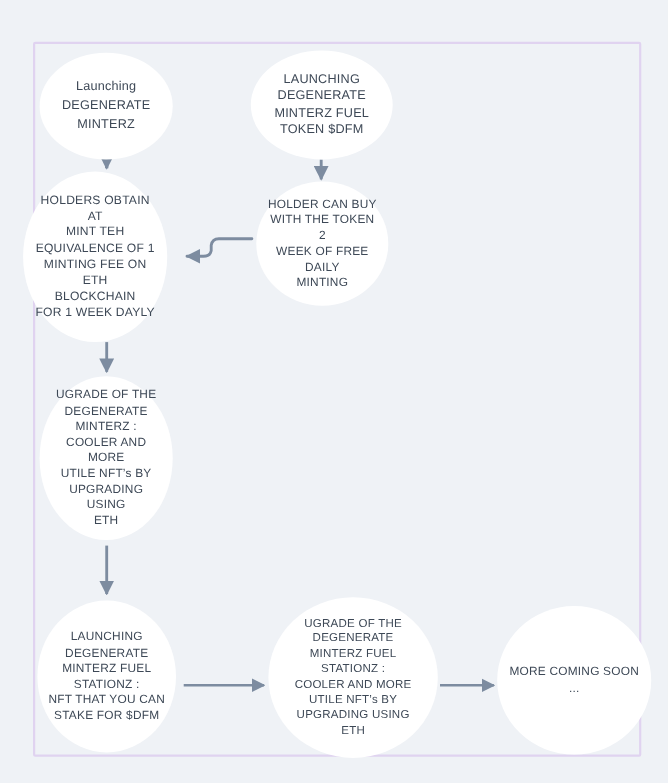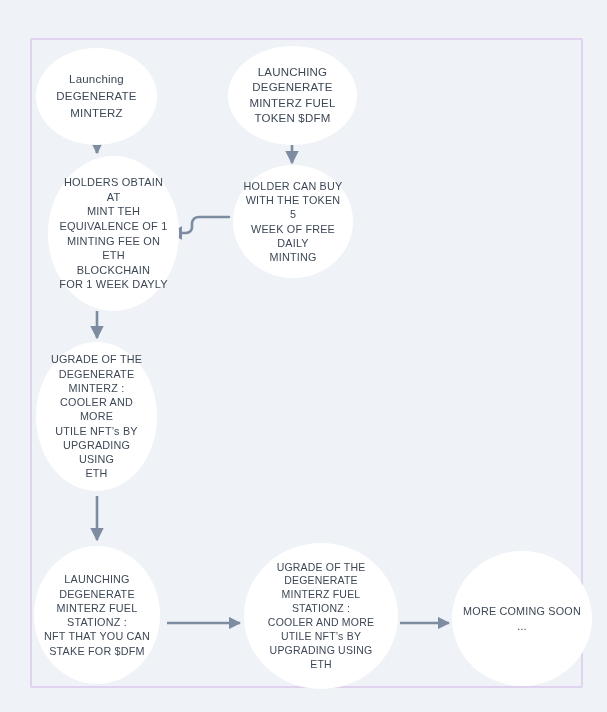--- a/index.html
+++ b/index.html
@@ -50,21 +50,21 @@
   .node .label {
     display: block;
     white-space: pre-line;
     line-height: 1.32;
     padding: 0 10px;
   }
 
   .n-launch        { left: 36px;  top: 48px;  width: 121px; height: 97px;  font-size: 11.5px; }
   .n-launch .label { line-height: 1.45; }
   .n-fuel          { left: 228px; top: 46px;  width: 129px; height: 99px;  font-size: 11.5px; }
-  .n-holders       { left: 48px;  top: 156px; width: 131px; height: 155px; font-size: 11px; }
+  .n-holders       { left: 21px;  top: 156px; width: 131px; height: 155px; font-size: 11px; }
   .n-holderbuy     { left: 233px; top: 165px; width: 120px; height: 113px; font-size: 10.8px; }
   .n-upgrade       { left: 36px;  top: 342px; width: 121px; height: 149px; font-size: 10.8px; }
   .n-stationz      { left: 34px;  top: 546px; width: 126px; height: 138px; font-size: 10.8px; }
   .n-upgradestat   { left: 244px; top: 543px; width: 154px; height: 146px; font-size: 10.5px; }
   .n-soon          { left: 452px; top: 551px; width: 140px; height: 135px; font-size: 10.8px; }
 
   
   #wires {
     position: absolute;
     left: 0; top: 0;
@@ -136,21 +136,21 @@
     <span class="label">HOLDERS OBTAIN AT
 MINT TEH
 EQUIVALENCE OF 1
 MINTING FEE ON ETH
 BLOCKCHAIN
 FOR 1 WEEK DAYLY</span>
   </div>
 
   <div class="node n-holderbuy">
     <span class="label">HOLDER CAN BUY
-WITH THE TOKEN 5
+WITH THE TOKEN 2
 WEEK OF FREE DAILY
 MINTING</span>
   </div>
 
   <div class="node n-upgrade">
     <span class="label">UGRADE OF THE
 DEGENERATE
 MINTERZ :
 COOLER AND MORE
 UTILE NFT’s BY

